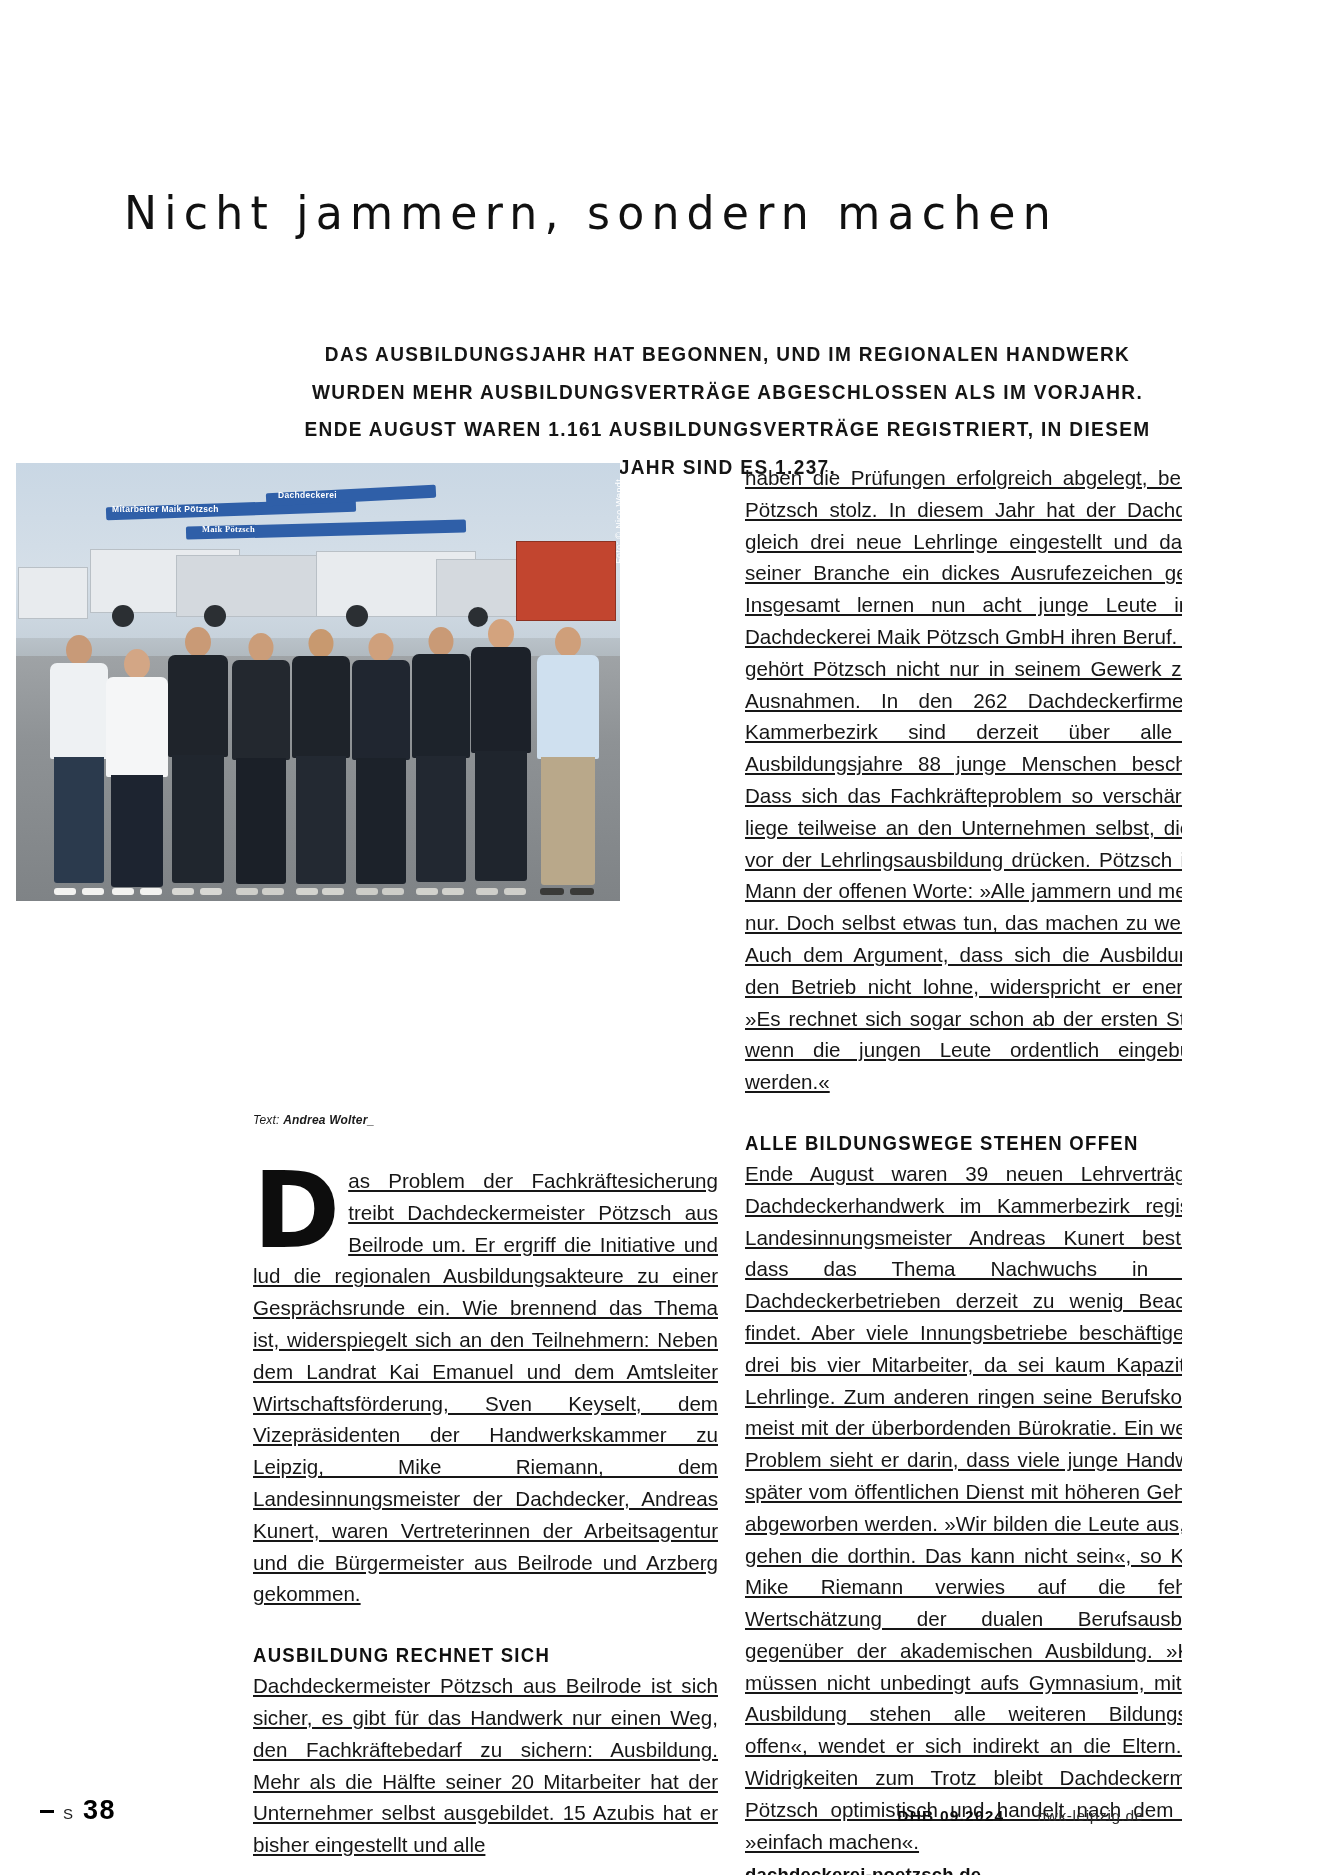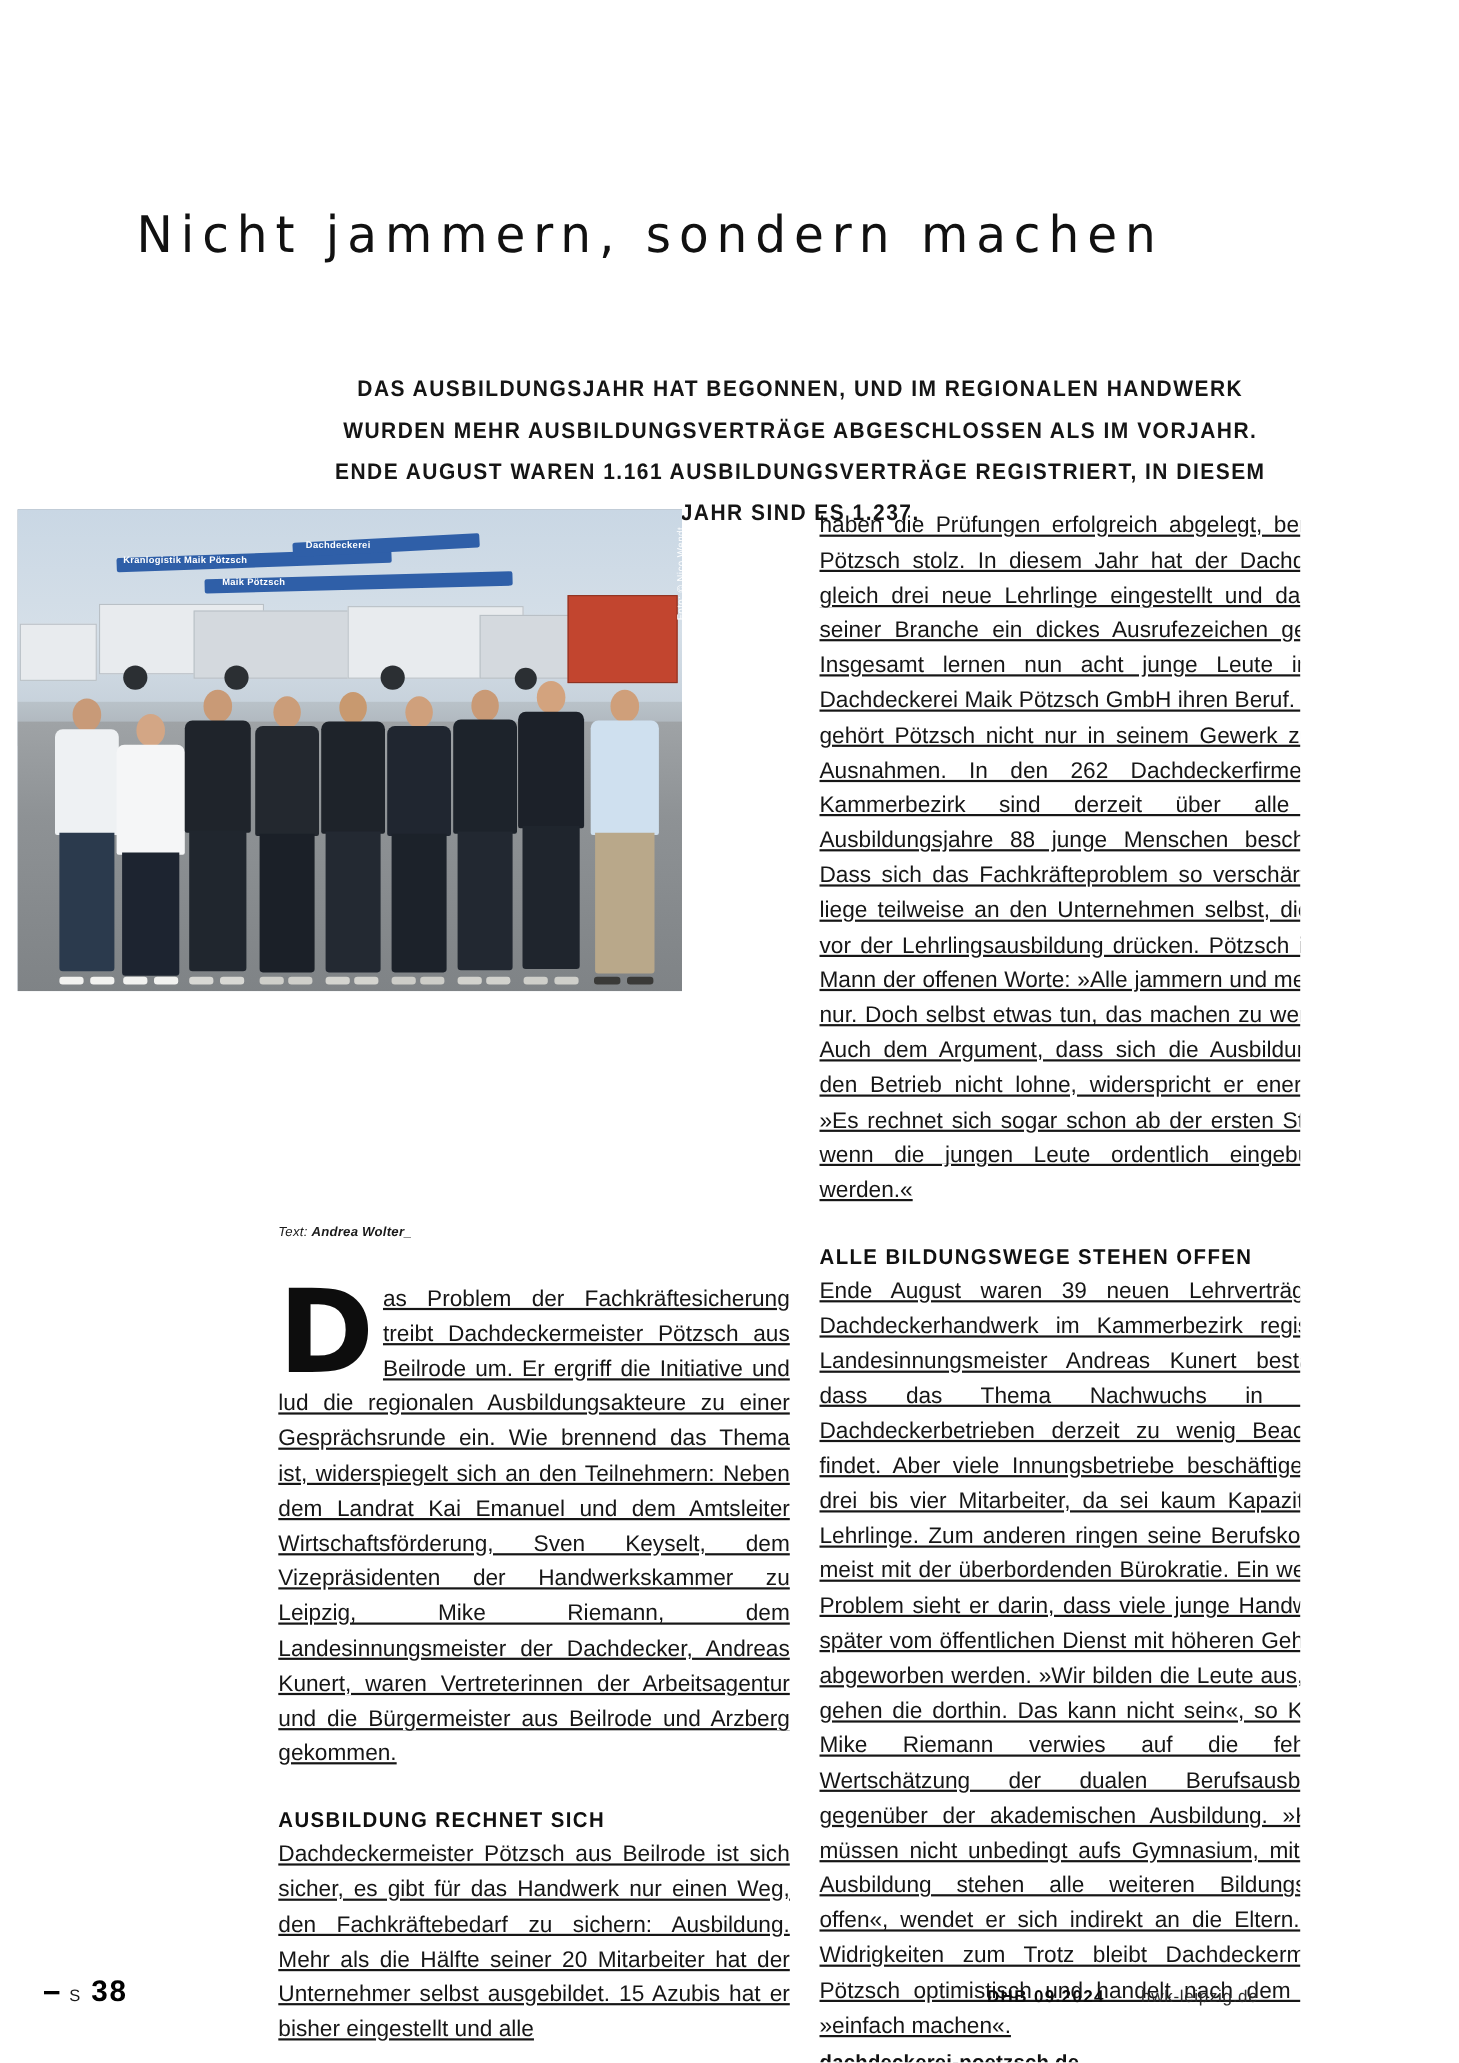--- a/index.html
+++ b/index.html
@@ -289,23 +289,23 @@
 
   <div class="subtitle">DAS AUSBILDUNGSJAHR HAT BEGONNEN, UND IM REGIONALEN HANDWERK WURDEN MEHR AUSBILDUNGSVERTRÄGE ABGESCHLOSSEN ALS IM VORJAHR. ENDE AUGUST WAREN 1.161 AUSBILDUNGSVERTRÄGE REGISTRIERT, IN DIESEM JAHR SIND ES 1.237.</div>
 
   <div class="photo-wrap">
     <div class="photo">
       <div class="sky"></div>
       <div class="horizon-band"></div>
       <div class="ground"></div>
 
       <div class="boom" style="left:90px; top:40px; width:250px; transform:rotate(-2deg);"></div>
-      <div class="boom-label" style="left:96px; top:40px;">Kranlogistik Maik Pötzsch</div>
+      <div class="boom-label" style="left:96px; top:40px;">Mitarbeiter Maik Pötzsch</div>
       <div class="boom" style="left:170px; top:60px; width:280px; transform:rotate(-1.5deg);"></div>
-      <div class="boom-label" style="left:186px; top:60px;">Maik Pötzsch</div>
+      <div class="boom-label" style="left:186px; top:60px;font-family:Liberation Serif, serif;">Maik Pötzsch</div>
       <div class="boom" style="left:250px; top:26px; width:170px; transform:rotate(-3deg);"></div>
       <div class="boom-label" style="left:262px; top:26px;">Dachdeckerei</div>
 
       <div class="truck" style="left:74px; top:86px; width:150px; height:64px;"></div>
       <div class="truck dark" style="left:160px; top:92px; width:170px; height:62px;"></div>
       <div class="truck" style="left:300px; top:88px; width:160px; height:66px;"></div>
       <div class="truck dark" style="left:420px; top:96px; width:120px; height:58px;"></div>
       <div class="truck" style="left:2px; top:104px; width:70px; height:52px;"></div>
       <div class="truck dark" style="left:500px; top:78px; width:100px; height:80px; background:#c2452f; border-color:#8d3222;"></div>
 

